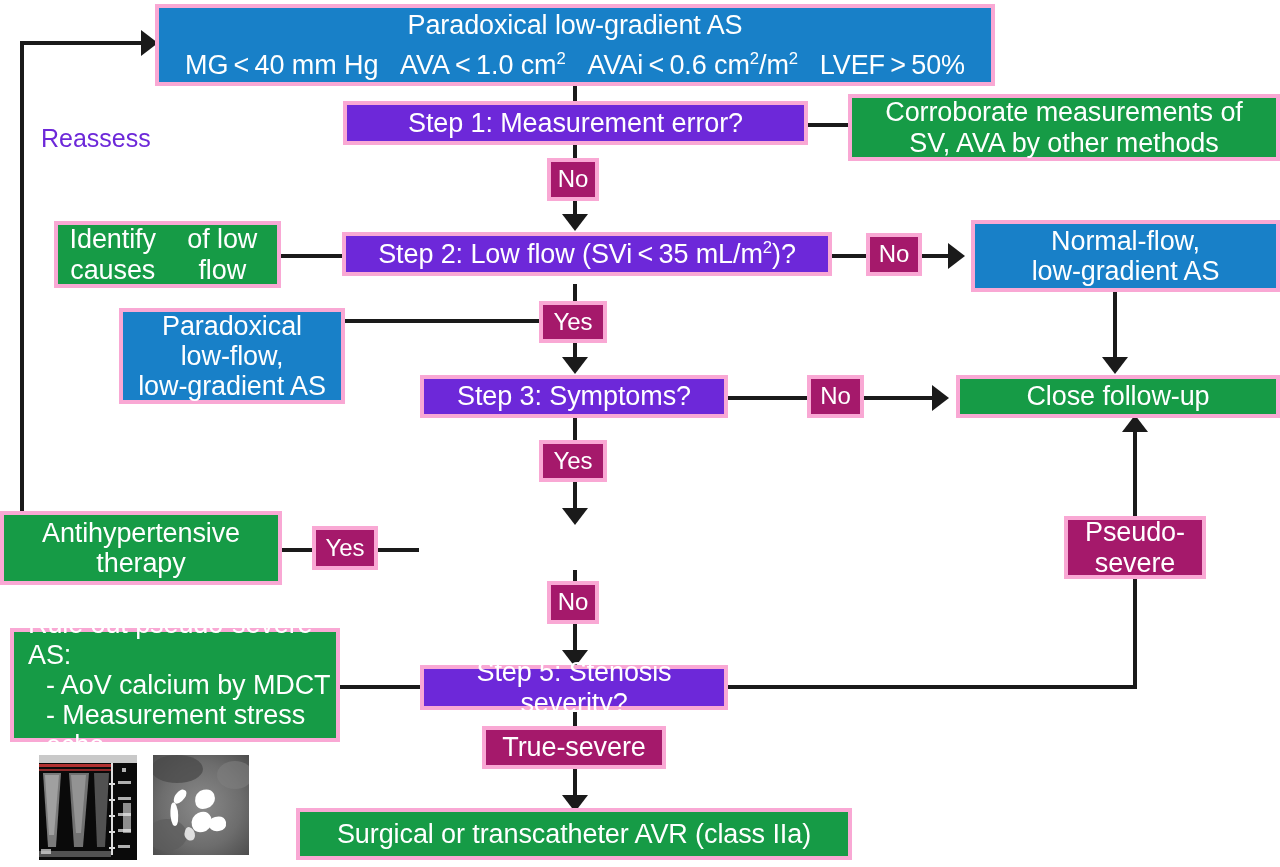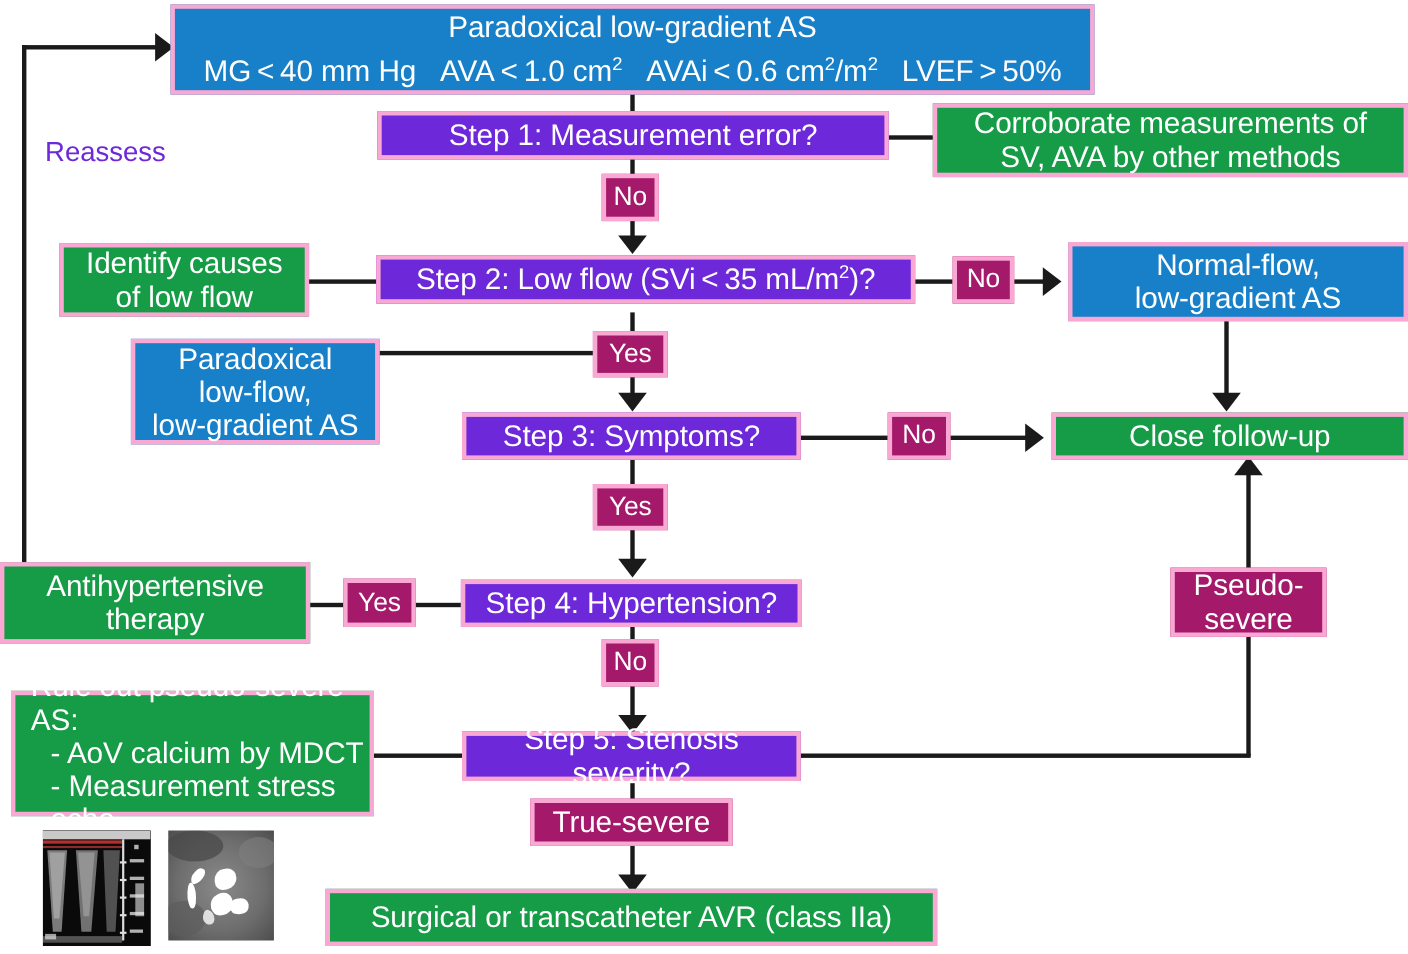--- a/index.html
+++ b/index.html
@@ -152,21 +152,21 @@
 
   <div class="node green n28" style="left:848px;top:94px;width:432px;height:67px;flex-direction:column;">
     <span>Corroborate measurements of</span>
     <span>SV, AVA by other methods</span>
   </div>
 
   <div class="node magenta lbl" style="left:547px;top:158px;width:52px;height:43px;">
     <span>No</span>
   </div>
 
-  <div class="node green n28" style="left:54px;top:221px;width:227px;height:67px;flex-direction:column;">
+  <div class="node green n28" style="left:54px;top:221px;width:227px;height:67px;flex-direction:row;">
     <span>Identify causes</span>
     <span>of low flow</span>
   </div>
 
   <div class="node orange n28" style="left:342px;top:232px;width:490px;height:44px;">
     <span>Step 2: Low flow (SVi &lt; 35 mL/m<sup>2</sup>)?</span>
   </div>
 
   <div class="node magenta lbl" style="left:866px;top:233px;width:56px;height:43px;">
     <span>No</span>
@@ -205,23 +205,20 @@
 
   <div class="node green n28" style="left:0px;top:511px;width:282px;height:74px;flex-direction:column;">
     <span>Antihypertensive</span>
     <span>therapy</span>
   </div>
 
   <div class="node magenta lbl" style="left:312px;top:526px;width:66px;height:44px;">
     <span>Yes</span>
   </div>
 
-  <div class="node orange n28" style="left:419px;top:527px;width:310px;height:43px;">
-    <span>Step 4: Hypertension?</span>
-  </div>
 
   <div class="node magenta n28" style="left:1064px;top:516px;width:142px;height:63px;flex-direction:column;">
     <span>Pseudo-</span>
     <span>severe</span>
   </div>
 
   <div class="node magenta lbl" style="left:547px;top:581px;width:52px;height:43px;">
     <span>No</span>
   </div>
 

